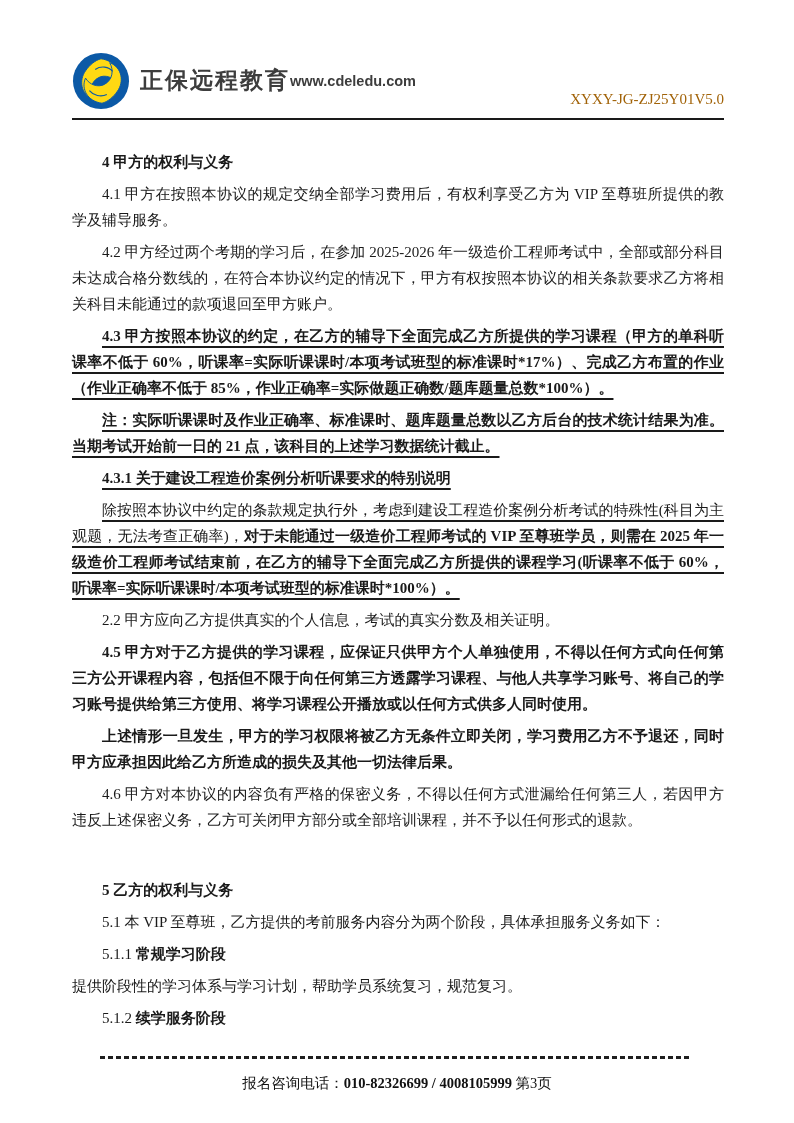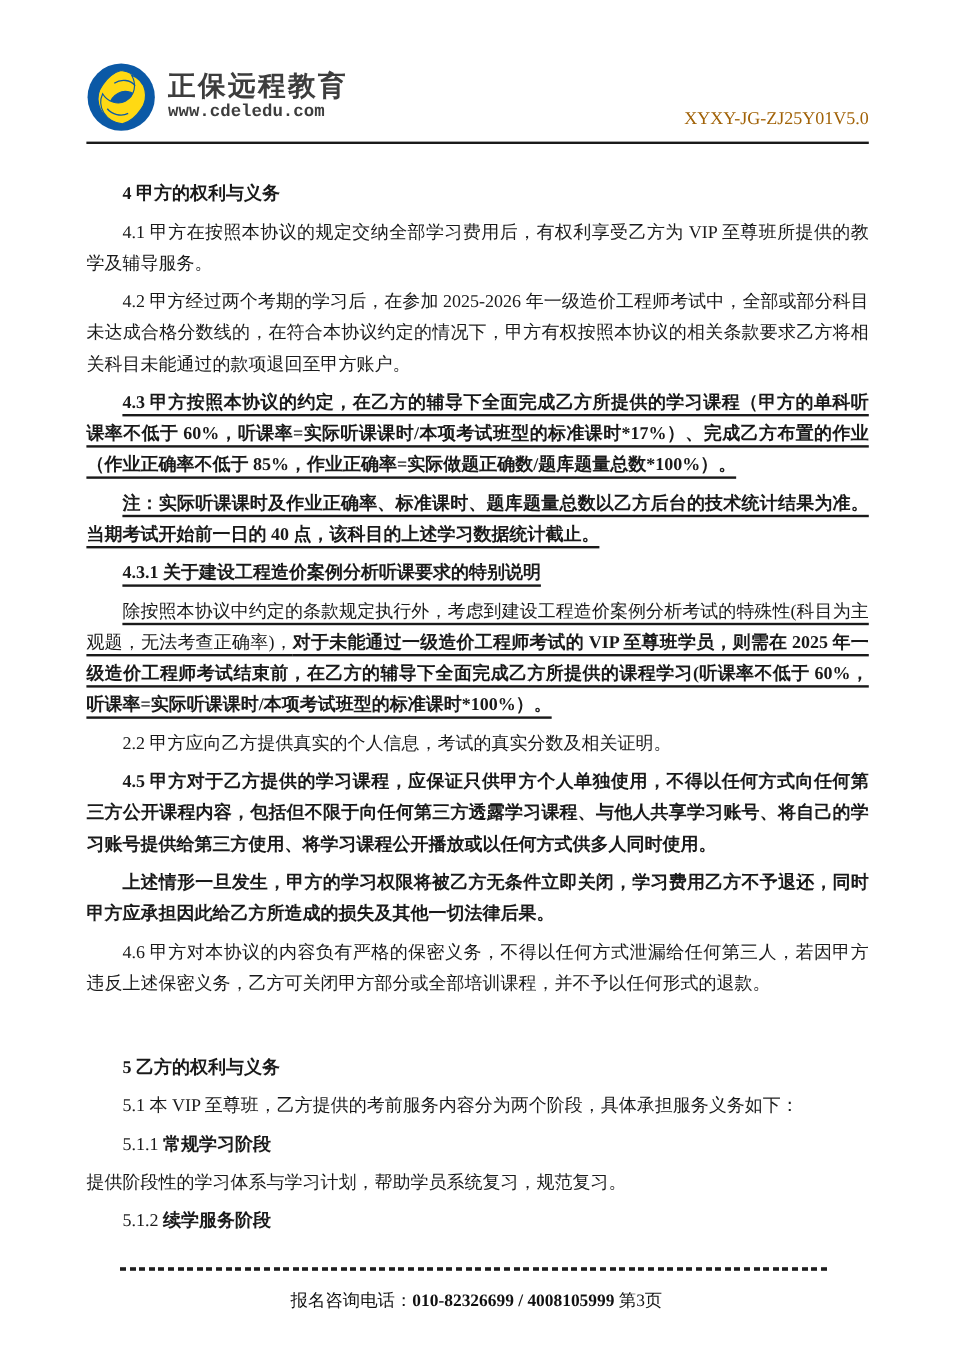--- a/index.html
+++ b/index.html
@@ -17,27 +17,27 @@
     box-sizing:border-box;
   }
   
   .header{padding-top:46px;}
   .header-row{
     display:flex;justify-content:space-between;align-items:flex-end;
     height:64px;
   }
   .brand{display:flex;align-items:center;gap:10px;}
   .brand svg{display:block;}
-  .brand-text{display:flex;flex-direction:column;line-height:1.1;}
+  .brand-text{display:flex;line-height:1.1;align-items:center;}
   .brand-name{
     font-family:"Liberation Sans","DejaVu Sans",sans-serif;
     font-size:23px;font-weight:700;color:#3d3d3d;letter-spacing:2px;
   }
   .brand-url{
-    font-family:Liberation Mono, monospace;
+    font-family:Liberation Sans, sans-serif;
     font-size:14.5px;font-weight:700;color:#3d3d3d;margin-top:2px;
   }
   .doc-code{
     font-size:15px;color:#a16207;padding-bottom:2px;
   }
   .header-rule{border:none;border-top:2px solid #1a1a1a;margin:8px 0 0 0;}
   
   .content{padding-top:23px;}
   .content p{
     font-size:15px;line-height:26px;
@@ -91,21 +91,21 @@
       <span class="doc-code">XYXY-JG-ZJ25Y01V5.0</span>
     </div>
     <hr class="header-rule">
   </div>
 
   <div class="content">
     <p class="hd">4 甲方的权利与义务</p>
     <p>4.1 甲方在按照本协议的规定交纳全部学习费用后，有权利享受乙方为 VIP 至尊班所提供的教学及辅导服务。</p>
     <p>4.2 甲方经过两个考期的学习后，在参加 2025-2026 年一级造价工程师考试中，全部或部分科目未达成合格分数线的，在符合本协议约定的情况下，甲方有权按照本协议的相关条款要求乙方将相关科目未能通过的款项退回至甲方账户。</p>
     <p class="b u">4.3 甲方按照本协议的约定，在乙方的辅导下全面完成乙方所提供的学习课程（甲方的单科听课率不低于 60%，听课率=实际听课课时/本项考试班型的标准课时*17%）、完成乙方布置的作业（作业正确率不低于 85%，作业正确率=实际做题正确数/题库题量总数*100%）。</p>
-    <p class="b u">注：实际听课课时及作业正确率、标准课时、题库题量总数以乙方后台的技术统计结果为准。当期考试开始前一日的 40 点，该科目的上述学习数据统计截止。</p>
+    <p class="b u">注：实际听课课时及作业正确率、标准课时、题库题量总数以乙方后台的技术统计结果为准。当期考试开始前一日的 21 点，该科目的上述学习数据统计截止。</p>
     <p class="b u">4.3.1 关于建设工程造价案例分析听课要求的特别说明</p>
     <p class="u"><span>除按照本协议中约定的条款规定执行外，考虑到建设工程造价案例分析考试的特殊性(科目为主观题，无法考查正确率)，</span><span class="b">对于未能通过一级造价工程师考试的 VIP 至尊班学员，则需在 2025 年一级造价工程师考试结束前，在乙方的辅导下全面完成乙方所提供的课程学习(听课率不低于 60%，听课率=实际听课课时/本项考试班型的标准课时*100%）。</span></p>
     <p>2.2 甲方应向乙方提供真实的个人信息，考试的真实分数及相关证明。</p>
     <p class="b">4.5 甲方对于乙方提供的学习课程，应保证只供甲方个人单独使用，不得以任何方式向任何第三方公开课程内容，包括但不限于向任何第三方透露学习课程、与他人共享学习账号、将自己的学习账号提供给第三方使用、将学习课程公开播放或以任何方式供多人同时使用。</p>
     <p class="b">上述情形一旦发生，甲方的学习权限将被乙方无条件立即关闭，学习费用乙方不予退还，同时甲方应承担因此给乙方所造成的损失及其他一切法律后果。</p>
     <p>4.6 甲方对本协议的内容负有严格的保密义务，不得以任何方式泄漏给任何第三人，若因甲方违反上述保密义务，乙方可关闭甲方部分或全部培训课程，并不予以任何形式的退款。</p>
 
     <p class="hd sec-gap">5 乙方的权利与义务</p>
     <p>5.1 本 VIP 至尊班，乙方提供的考前服务内容分为两个阶段，具体承担服务义务如下：</p>
     <p><span>5.1.1 </span><span class="b">常规学习阶段</span></p>

